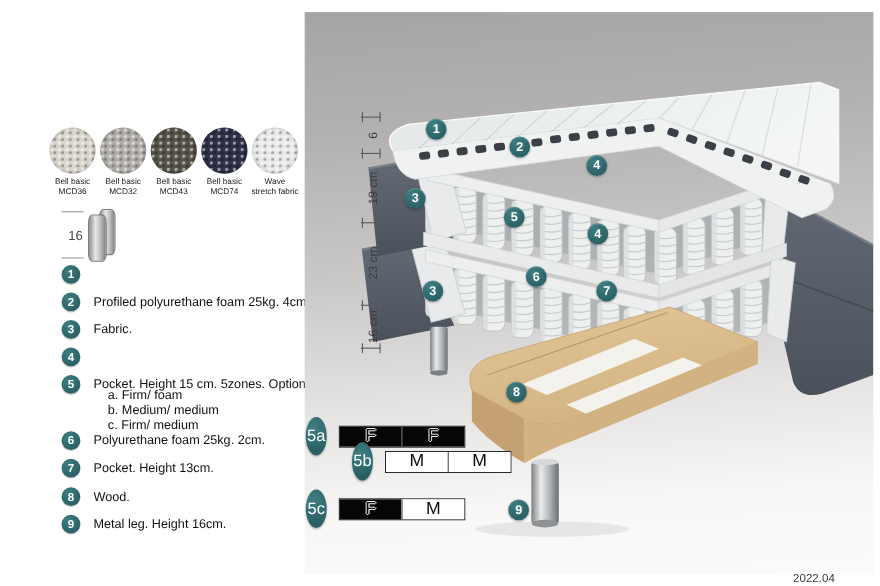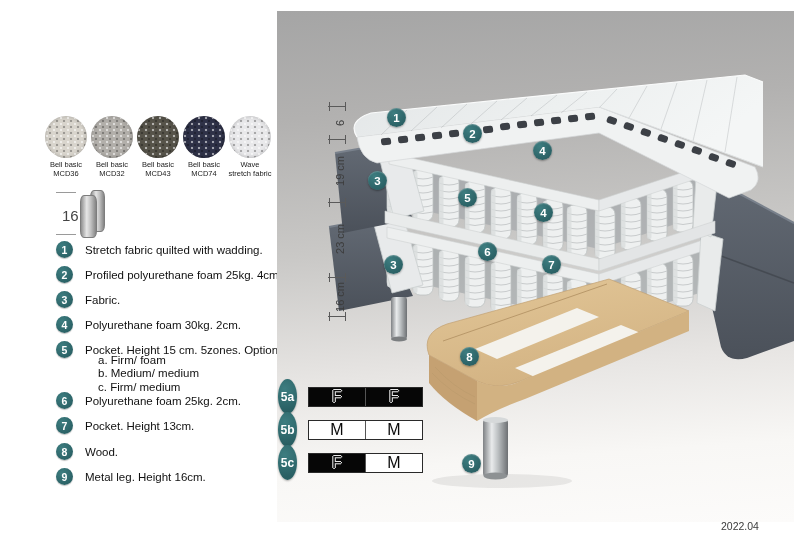--- a/index.html
+++ b/index.html
@@ -17,21 +17,21 @@
   .swatch-circle{width:42px;height:42px;border-radius:50%;position:relative;overflow:hidden;
                  box-shadow:inset 0 0 4px rgba(0,0,0,.25);}
   .swatch-circle:after{content:"";position:absolute;inset:0;border-radius:50%;
      background-image:radial-gradient(circle at 2px 2px, rgba(255,255,255,.55) 1.2px, transparent 1.6px),
                       radial-gradient(circle at 5px 5px, rgba(0,0,0,.28) 1.2px, transparent 1.6px);
      background-size:7px 6px;}
   .swatch-label{margin-top:3px;font-size:7.5px;line-height:8.5px;text-align:center;color:#222;}
 
   .leg-icon{position:absolute;left:56px;top:188px;width:70px;height:52px;}
   .leg-icon .tick{position:absolute;left:0;width:20px;height:1px;background:#9a9a9a;}
-  .leg-icon .dim{position:absolute;left:6px;top:19px;font-size:15px;color:#444;}
+  .leg-icon .dim{position:absolute;left:6px;top:19px;font-size:12px;color:#444;}
   .cyl{position:absolute;border-radius:4px/7px;
        background:linear-gradient(90deg,#8f8f8f,#e6e6e6 38%,#c2c2c2 65%,#848484);
        border:0.5px solid #7d7d7d;}
 
   .spec-item{position:absolute;left:56px;display:flex;align-items:center;}
   .num{width:17px;height:17px;border-radius:50%;flex:0 0 17px;
        background:radial-gradient(circle at 35% 30%, #3d7d80, #2a6165 75%);
        color:#fff;font-size:10.5px;font-weight:700;display:flex;align-items:center;
        justify-content:center;box-shadow:0 1px 1px rgba(0,0,0,.25);}
   .spec-text{margin-left:12px;font-size:11.5px;color:#111;white-space:nowrap;}
@@ -49,21 +49,21 @@
   .dim-tick-v{position:absolute;width:1px;height:9px;background:#5a5a5a;}
 
   .callout{position:absolute;width:19px;height:19px;border-radius:50%;
            background:radial-gradient(circle at 35% 28%, #3d7d80, #295f63 78%);
            color:#fff;font-size:11.5px;font-weight:700;display:flex;align-items:center;
            justify-content:center;box-shadow:0 1px 2px rgba(0,0,0,.35), inset 0 1px 1px rgba(255,255,255,.22);}
 
   .firm-row{position:absolute;display:flex;align-items:center;}
   .firm-id{width:19px;height:35px;border-radius:50%;flex:0 0 19px;
            background:radial-gradient(circle at 35% 28%, #3d7d80, #295f63 78%);
-           color:#fff;font-size:12px;font-weight:700;display:flex;align-items:center;
+           color:#fff;font-size:15px;font-weight:400;display:flex;align-items:center;
            justify-content:center;box-shadow:0 1px 2px rgba(0,0,0,.3);}
   .firm-table{margin-left:11px;display:flex;width:113px;height:18px;border:1px solid #2a2a2a;background:#fff;}
   .firm-cell{flex:1;display:flex;align-items:center;justify-content:center;
              font-size:16px;line-height:1;}
   .firm-cell + .firm-cell{border-left:1px solid #555;}
   .cell-dark{background:#060606;color:#0a0a0a;
              text-shadow:-1px 0 0 #e8e8e8,1px 0 0 #e8e8e8,0 -1px 0 #e8e8e8,0 1px 0 #e8e8e8;}
   .cell-light{background:#fff;color:#0a0a0a;}
 
   .version{position:absolute;font-size:10.5px;color:#3a3a3a;margin-top:23px;}
@@ -115,33 +115,31 @@
   <div class="leg-icon">
     <div class="dim-tick-like tick" style="position:absolute;left:0;top:4px;width:20px;height:1px;background:#9a9a9a;"></div>
     <div class="dim">16</div>
     <div class="tick" style="top:46px;"></div>
     <div class="cyl" style="left:34px;top:2px;width:13px;height:40px;"></div>
     <div class="cyl" style="left:24px;top:7px;width:15px;height:41px;"></div>
   </div>
 
   <div class="spec-item" style="top:241px;">
     <div class="num">1</div>
-    <div class="spec-text">Stretch fabric quilted with wadding.</div>
   </div>
   <div class="spec-item" style="top:266px;">
     <div class="num">2</div>
     <div class="spec-text">Profiled polyurethane foam 25kg. 4cm.</div>
   </div>
   <div class="spec-item" style="top:291px;">
     <div class="num">3</div>
     <div class="spec-text">Fabric.</div>
   </div>
   <div class="spec-item" style="top:316px;">
     <div class="num">4</div>
-    <div class="spec-text">Polyurethane foam 30kg. 2cm.</div>
   </div>
   <div class="spec-item" style="top:341px;">
     <div class="num">5</div>
     <div class="spec-text">Pocket. Height 15 cm. 5zones. Option:</div>
   </div>
   <div class="spec-options" style="top:354px;">
     <div>a. Firm/ foam</div>
     <div>b. Medium/ medium</div>
     <div>c. Firm/ medium</div>
   </div>
@@ -350,21 +348,21 @@
     <div class="callout" style="left:183px;top:336px;">8</div>
     <div class="callout" style="left:185px;top:443px;">9</div>
 
     <div class="firm-row" style="left:1px;top:368px;">
       <div class="firm-id">5a</div>
       <div class="firm-table">
         <div class="firm-cell cell-dark">F</div>
         <div class="firm-cell cell-dark">F</div>
       </div>
     </div>
-    <div class="firm-row" style="left:1px;top:401px;">
+    <div class="firm-row" style="left:1px;top:391px;padding-left:42px;">
       <div class="firm-id">5b</div>
       <div class="firm-table">
         <div class="firm-cell cell-light">M</div>
         <div class="firm-cell cell-light">M</div>
       </div>
     </div>
     <div class="firm-row" style="left:1px;top:434px;">
       <div class="firm-id">5c</div>
       <div class="firm-table">
         <div class="firm-cell cell-dark">F</div>

